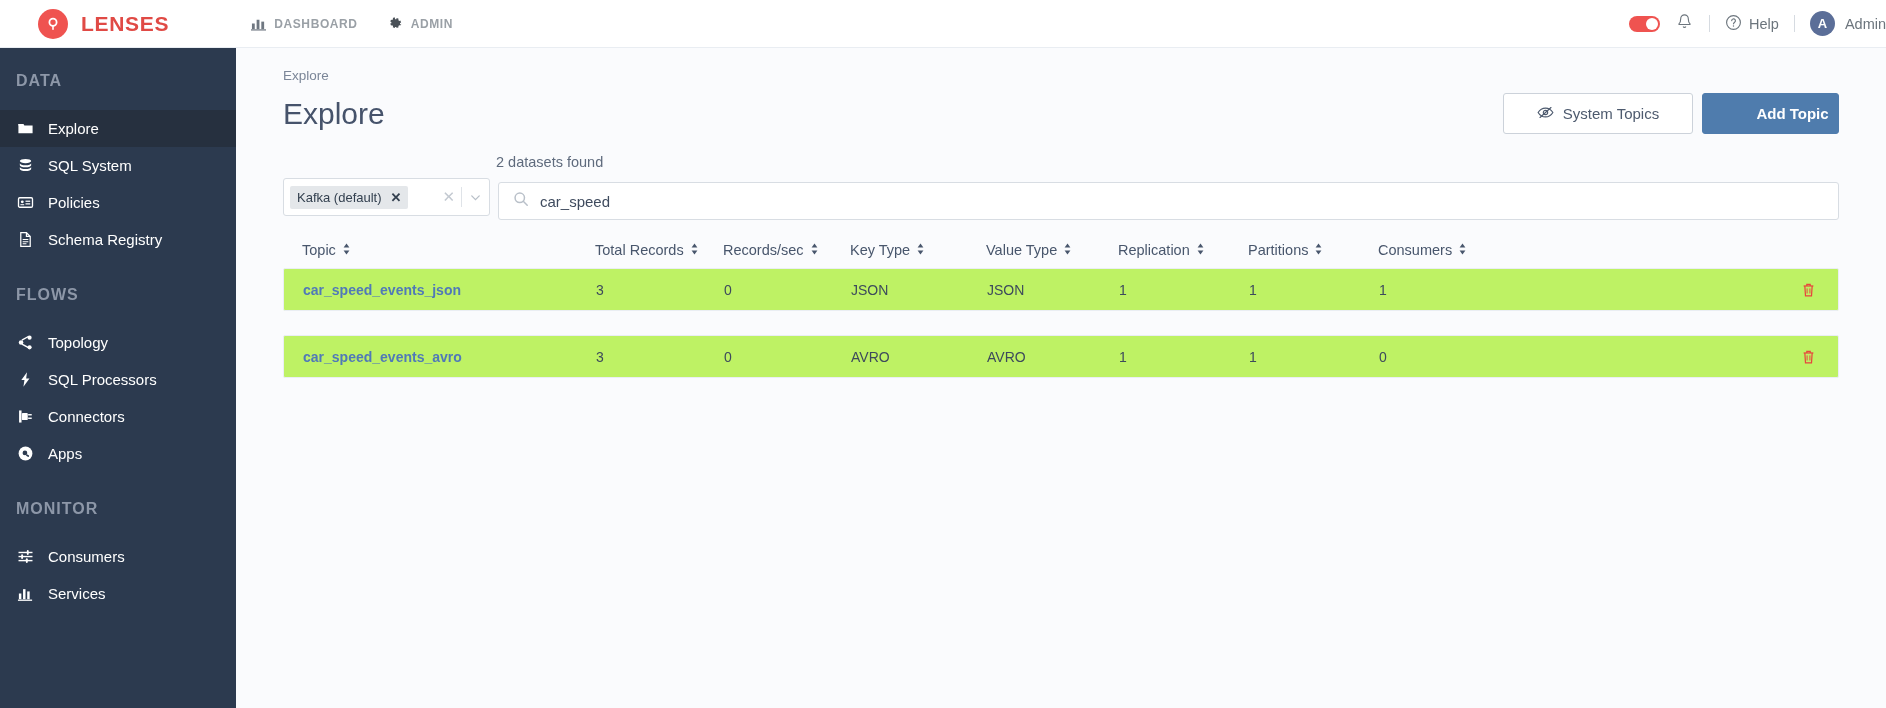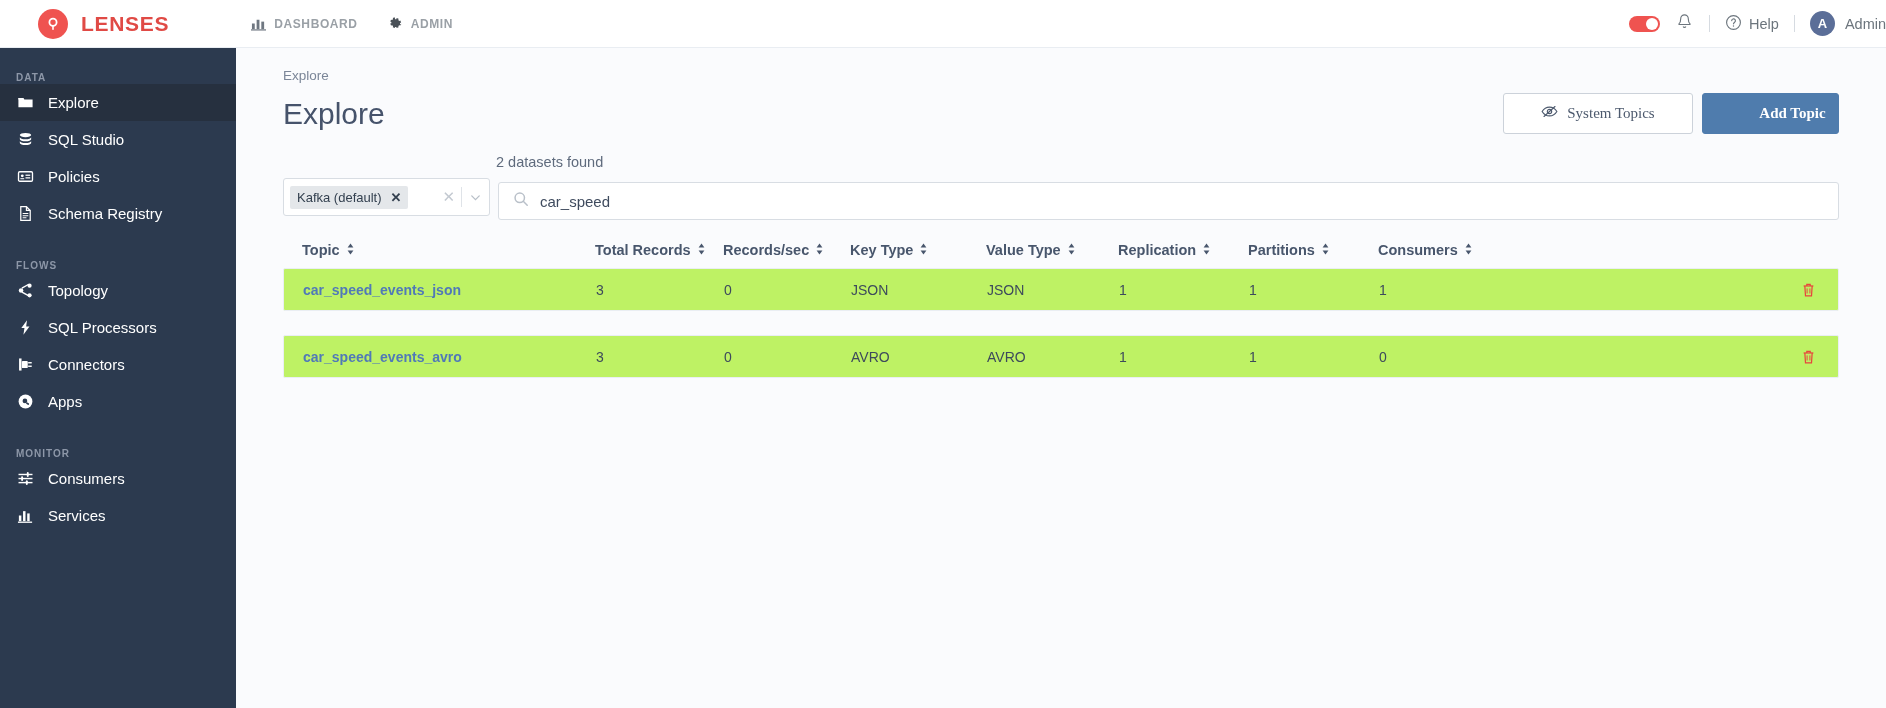--- a/index.html
+++ b/index.html
@@ -64,40 +64,40 @@
   .avatar-name { color: #6c757d; font-size: 14.5px; white-space: nowrap; }
 
   
   .sidebar {
     position: absolute; top: 48px; left: 0;
     width: 236px; height: 660px;
     background: #2c3a4f;
     padding-top: 14px;
   }
   .side-group-label {
-    color: #8d97a8; font-size: 10px; font-weight: bold;
-    letter-spacing: 1px; padding: 10px 0 1px 16px;
+    color: #8d97a8; font-size: 16px; font-weight: bold;
+    letter-spacing: 1px; padding: 10px 0 20px 16px;
   }
   .side-item {
     display: flex; align-items: center; gap: 13px;
     height: 37px; padding-left: 16px;
     color: #ffffff; font-size: 15px; cursor: pointer;
   }
   .side-item.active { background: #26303f; }
   .side-icn { width: 19px; display: flex; align-items: center; justify-content: center; color: #fff; }
   .side-spacer { height: 18px; }
 
   
   .main { position: absolute; top: 48px; left: 236px; width: 1650px; height: 660px; }
   .breadcrumb { color: #7b8698; font-size: 13.5px; margin: 20px 0 0 47px; }
   .page-head {
     display: flex; align-items: center; margin: 10px 0 0 0; padding: 0 47px 0 47px;
   }
   .page-title { font-size: 30px; color: #46536b; font-weight: normal; }
-  .head-actions { margin-left: auto; display: flex; align-items: flex-start; gap: 9px; font-family: Liberation Serif, serif; }
+  .head-actions { margin-left: auto; display: flex; align-items: flex-start; gap: 9px; }
   .btn-outline {
     height: 41px; min-width: 190px;
     border: 1px solid #ccd2da; background: #fff; border-radius: 3px;
     color: #4d5a6e; font-size: 15px;
     display: flex; align-items: center; justify-content: center; gap: 9px;
     cursor: pointer;
   }
   .btn-primary {
     height: 41px; min-width: 137px;
     background: #4f7cad; border: 1px solid #4f7cad; border-radius: 3px;
@@ -131,21 +131,21 @@
   .search-box {
     flex: 1; height: 38px;
     border: 1px solid #d8dde3; border-radius: 3px; background: #fff;
     display: flex; align-items: center; gap: 11px; padding: 0 14px; margin-top: 8px;
   }
   .search-val { color: #3f4b5e; font-size: 15px; }
 
   
   .table { margin: 12px 47px 0 47px; }
   .trow { display: flex; align-items: center; }
-  .thead { height: 36px; color: #48566c; font-size: 14.5px; font-weight: bold; }
+  .thead { height: 36px; color: #48566c; font-size: 14.5px; font-weight: normal; }
   .th { display: flex; align-items: center; gap: 6px; cursor: pointer; }
   .tbody-row {
     height: 43px; background: #bef264;
     border: 1px solid #eaeef3; border-radius: 2px;
     margin-bottom: 24px; font-size: 14px; color: #3d4a5c;
   }
   .c-topic   { width: 312px; padding-left: 19px; }
   .c-total   { width: 128px; }
   .c-rps     { width: 127px; }
   .c-keyt    { width: 136px; }
@@ -239,21 +239,21 @@
   </div>
 
   <div class="side-item">
     <span class="side-icn">
       <svg width="17" height="17" viewBox="0 0 18 18" fill="#fff">
         <ellipse cx="9" cy="4.3" rx="6" ry="2.2"></ellipse>
         <path d="M3 6.6v2.1c0 1.2 2.7 2.2 6 2.2s6-1 6-2.2V6.6c0 1.2-2.7 2.2-6 2.2S3 7.8 3 6.6z"></path>
         <path d="M3 10.6v2.1c0 1.2 2.7 2.2 6 2.2s6-1 6-2.2v-2.1c0 1.2-2.7 2.2-6 2.2s-6-1-6-2.2z"></path>
       </svg>
     </span>
-    <span>SQL Studio</span>
+    <span>SQL System</span>
   </div>
 
   <div class="side-item">
     <span class="side-icn">
       <svg width="17" height="17" viewBox="0 0 18 18" fill="none" stroke="#fff" stroke-width="1.4">
         <rect x="1.6" y="4" width="14.8" height="10" rx="1.3"></rect>
         <circle cx="5.6" cy="8.3" r="1.5" fill="#fff" stroke="none"></circle>
         <rect x="9" y="7" width="5" height="1.3" fill="#fff" stroke="none"></rect>
         <rect x="9" y="9.8" width="5" height="1.3" fill="#fff" stroke="none"></rect>
         <rect x="3.6" y="10.8" width="4" height="1.1" fill="#fff" stroke="none"></rect>

